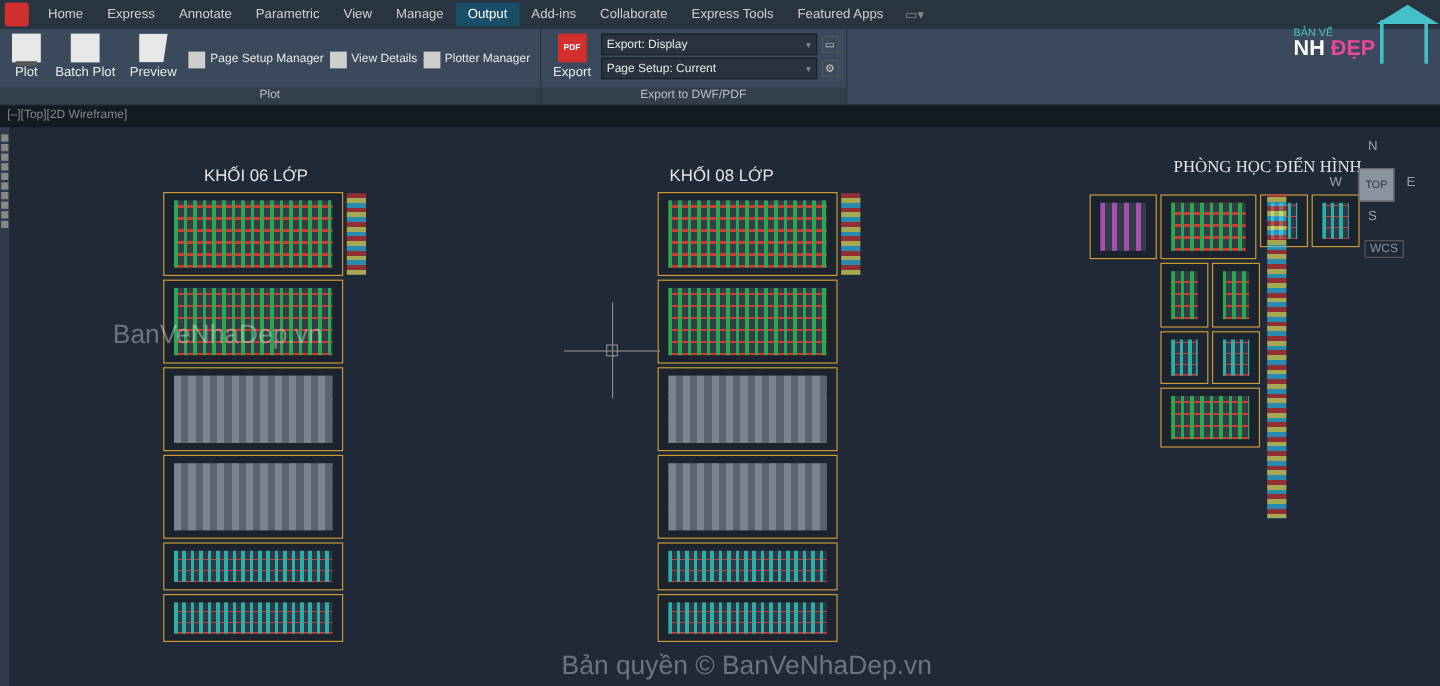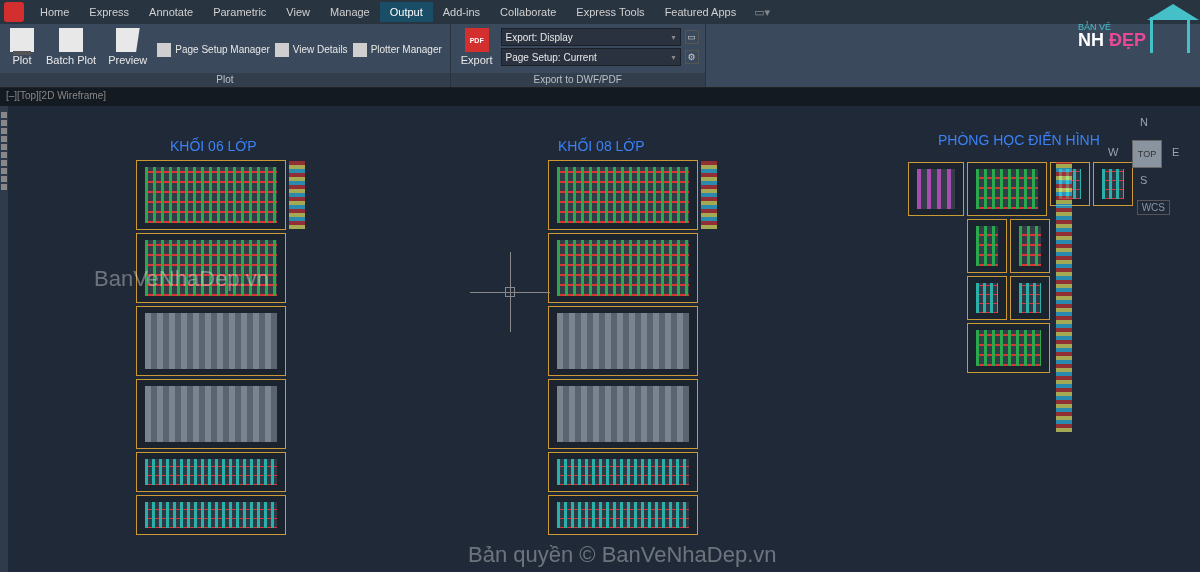--- a/index.html
+++ b/index.html
@@ -133,21 +133,21 @@
 
 .canvas {
   position: absolute;
   left: 8px; right: 0; top: 106px; bottom: 0;
   background: #1f2937;
   overflow: hidden;
 }
 
 .section-title {
   position: absolute;
-  color: #3b82f6;
+  color: #e5e5e5;
   font-size: 14px;
   font-weight: 500;
 }
 
 .block-col {
   position: absolute;
   display: flex;
   flex-direction: column;
   gap: 3px;
 }
@@ -354,21 +354,21 @@
     <div class="brand-small">BẢN VẼ</div>
     <div class="brand-text"><span>NH</span> <span style="color:#ec4899">ĐẸP</span></div>
   </div>
   <div class="house"></div>
 </div>
 
 <div class="canvas">
 
   <div class="section-title" style="left:162px; top:32px;">KHỐI 06 LỚP</div>
   <div class="section-title" style="left:550px; top:32px;">KHỐI 08 LỚP</div>
-  <div class="section-title" style="left:930px; top:26px;">PHÒNG HỌC ĐIỂN HÌNH</div>
+  <div class="section-title" style="left:970px; top:26px;font-family:Liberation Serif, serif;">PHÒNG HỌC ĐIỂN HÌNH</div>
 
   <div class="block-col" style="left:128px; top:54px;">
     <div class="plan-tile" style="width:150px;height:70px;">
         <div class="fill"></div>
         <div class="ruler"></div>
       </div>
     <div class="plan-tile" style="width:150px;height:70px;">
         <div class="fill"></div>
       </div>
     <div class="plan-tile" style="width:150px;height:70px;">

